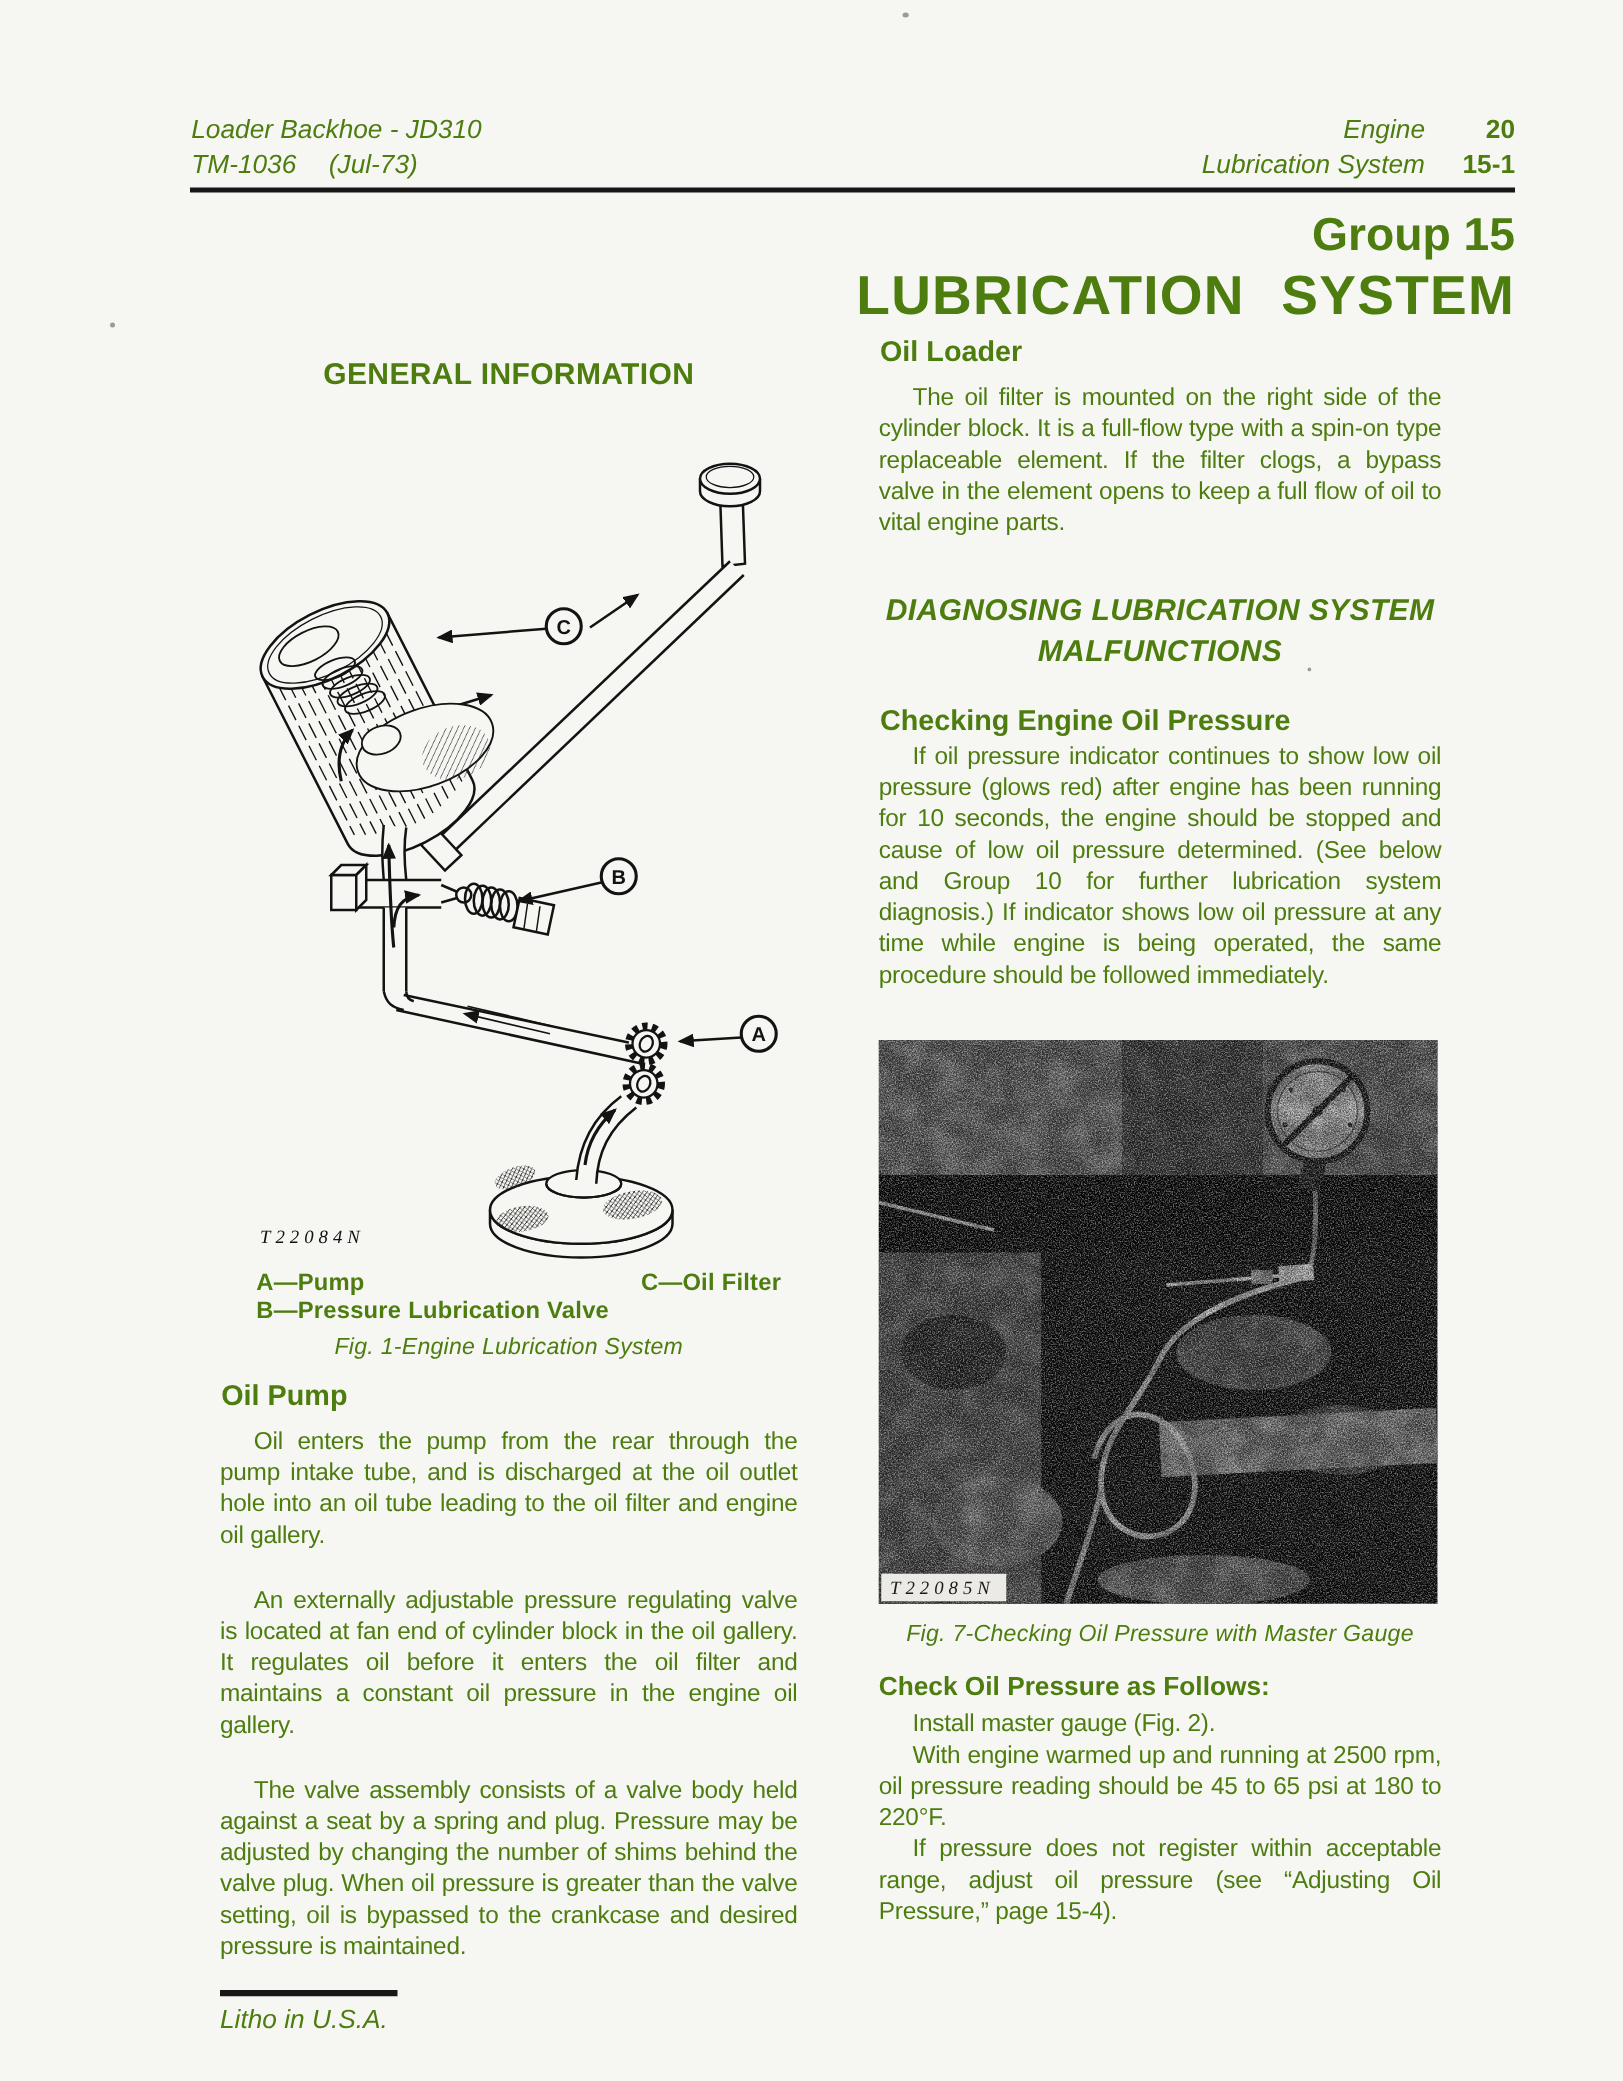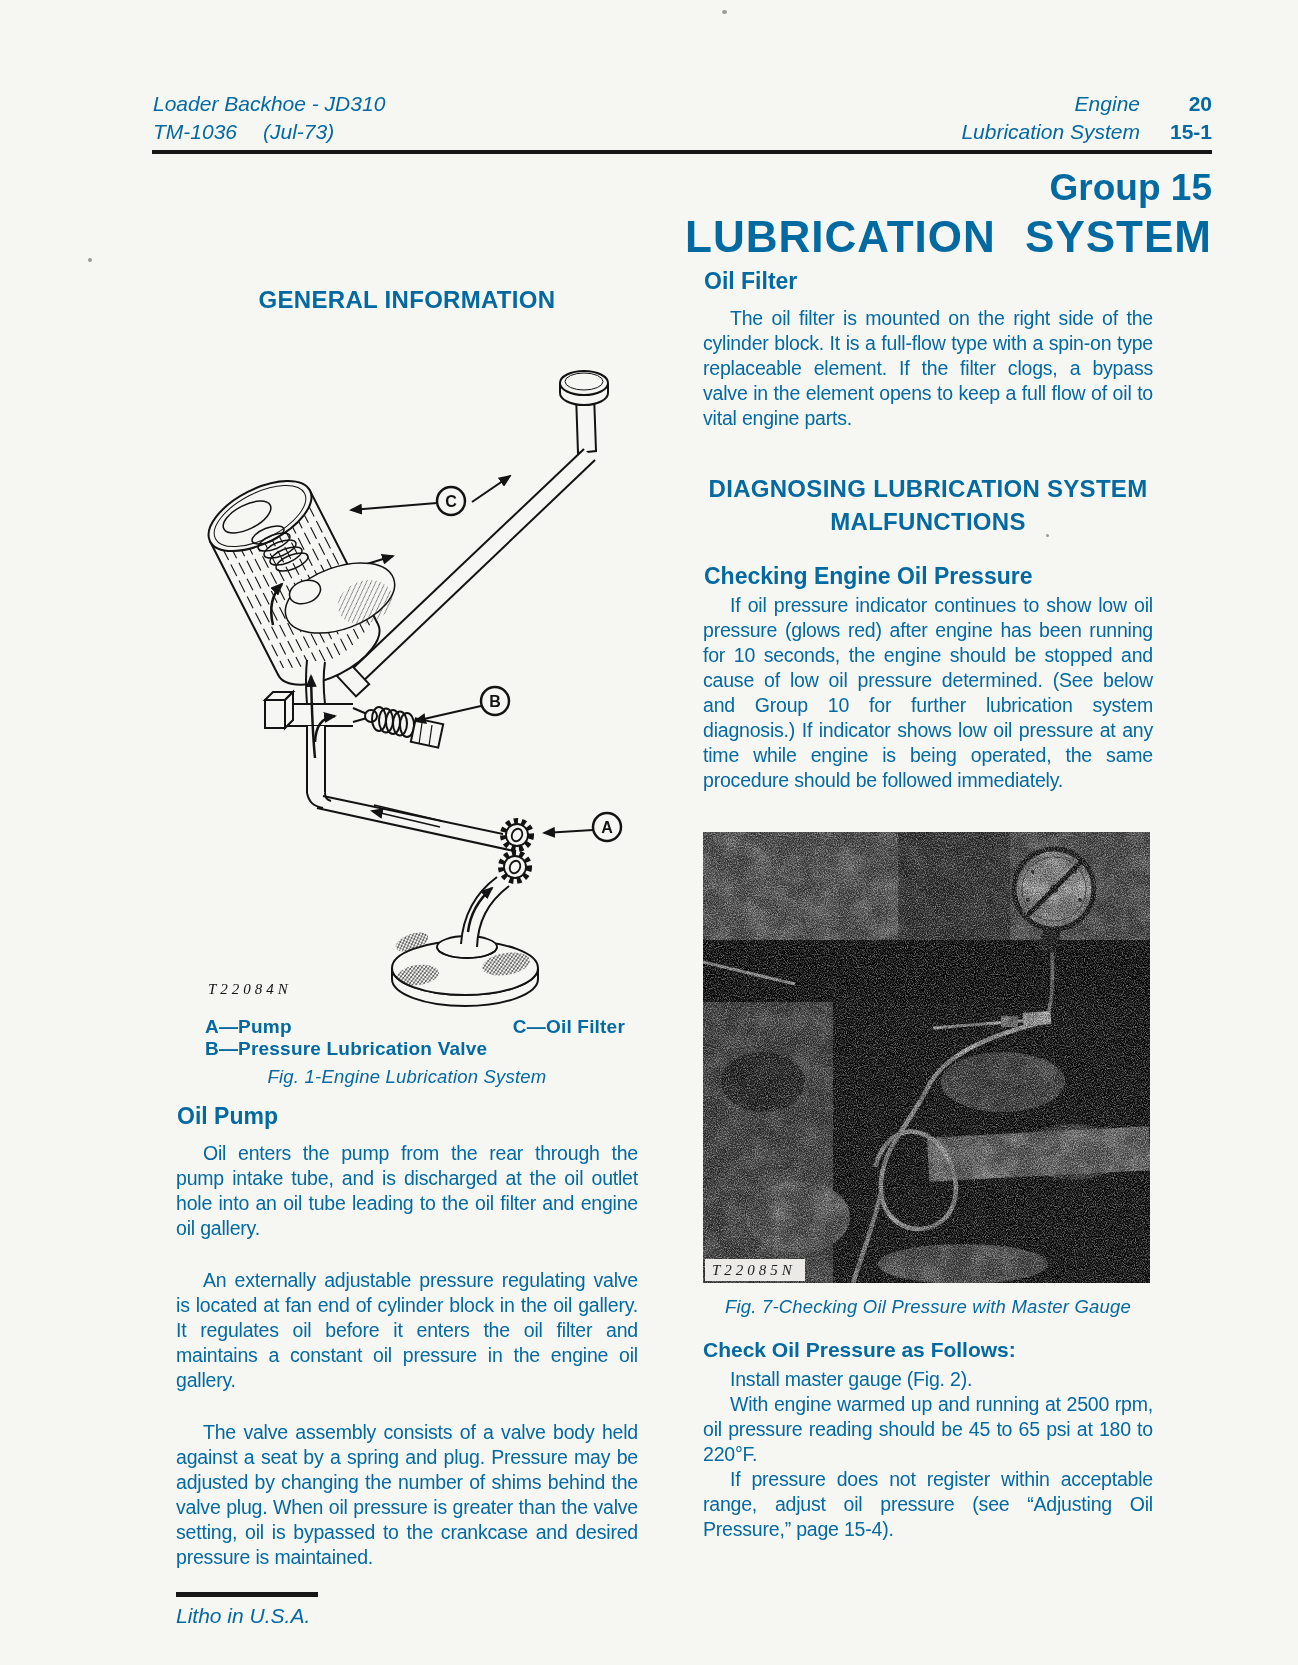--- a/index.html
+++ b/index.html
@@ -1,18 +1,18 @@
 <!DOCTYPE html>
 <html><head>
 <meta charset="utf-8">
 <style>
   html,body{margin:0;padding:0;background:#e9e9e7;}
   #page{
     position:relative;width:1298px;height:1665px;margin:0 auto;
-    background:#f6f6f3;color:#0369a1;
+    background:#f6f6f3;color:#4d7c0f;
     font-family:"Liberation Sans",sans-serif;overflow:hidden;
   }
   .abs{position:absolute;}
   
   .hdr-left{left:153px;top:90px;width:520px;font-style:italic;font-size:21px;line-height:28px;}
   .hdr-right{right:86px;top:90px;width:420px;font-size:21px;line-height:28px;}
   .hdr-row{display:flex;justify-content:flex-end;align-items:baseline;}
   .hdr-label{font-style:italic;text-align:left;}
   .hdr-num{font-weight:bold;width:72px;text-align:right;}
   .hdr-rule{left:152px;top:150px;width:1060px;height:4px;background:#171717;}
@@ -206,26 +206,26 @@
   </div>
   <div class="abs caption" style="left:176px;top:1066px;width:462px;">Fig. 1-Engine Lubrication System</div>
 
   <div class="abs col-heading" style="left:177px;top:1103px;">Oil Pump</div>
   <div class="abs body-text" style="left:176px;top:1141px;width:462px;">
     <p>Oil enters the pump from the rear through the pump intake tube, and is discharged at the oil outlet hole into an oil tube leading to the oil filter and engine oil gallery.</p>
     <p>An externally adjustable pressure regulating valve is located at fan end of cylinder block in the oil gallery. It regulates oil before it enters the oil filter and maintains a constant oil pressure in the engine oil gallery.</p>
     <p>The valve assembly consists of a valve body held against a seat by a spring and plug. Pressure may be adjusted by changing the number of shims behind the valve plug. When oil pressure is greater than the valve setting, oil is bypassed to the crankcase and desired pressure is maintained.</p>
   </div>
 
-  <div class="abs col-heading" style="left:704px;top:268px;">Oil Filter</div>
+  <div class="abs col-heading" style="left:704px;top:268px;">Oil Loader</div>
   <div class="abs body-text" style="left:703px;top:306px;width:450px;">
     <p>The oil filter is mounted on the right side of the cylinder block. It is a full-flow type with a spin-on type replaceable element. If the filter clogs, a bypass valve in the element opens to keep a full flow of oil to vital engine parts.</p>
   </div>
 
-  <div class="abs center-heading" style="left:703px;top:472px;width:450px;">
+  <div class="abs center-heading" style="left:703px;top:472px;width:450px;font-style:italic;">
     <div>DIAGNOSING LUBRICATION SYSTEM</div>
     <div>MALFUNCTIONS</div>
   </div>
 
   <div class="abs col-heading" style="left:704px;top:563px;">Checking Engine Oil Pressure</div>
   <div class="abs body-text" style="left:703px;top:593px;width:450px;">
     <p>If oil pressure indicator continues to show low oil pressure (glows red) after engine has been running for 10 seconds, the engine should be stopped and cause of low oil pressure determined. (See below and Group 10 for further lubrication system diagnosis.) If indicator shows low oil pressure at any time while engine is being operated, the same procedure should be followed immediately.</p>
   </div>
 
   <svg class="abs" style="left:703px;top:832px;" width="447" height="451" viewBox="0 0 447 451">

